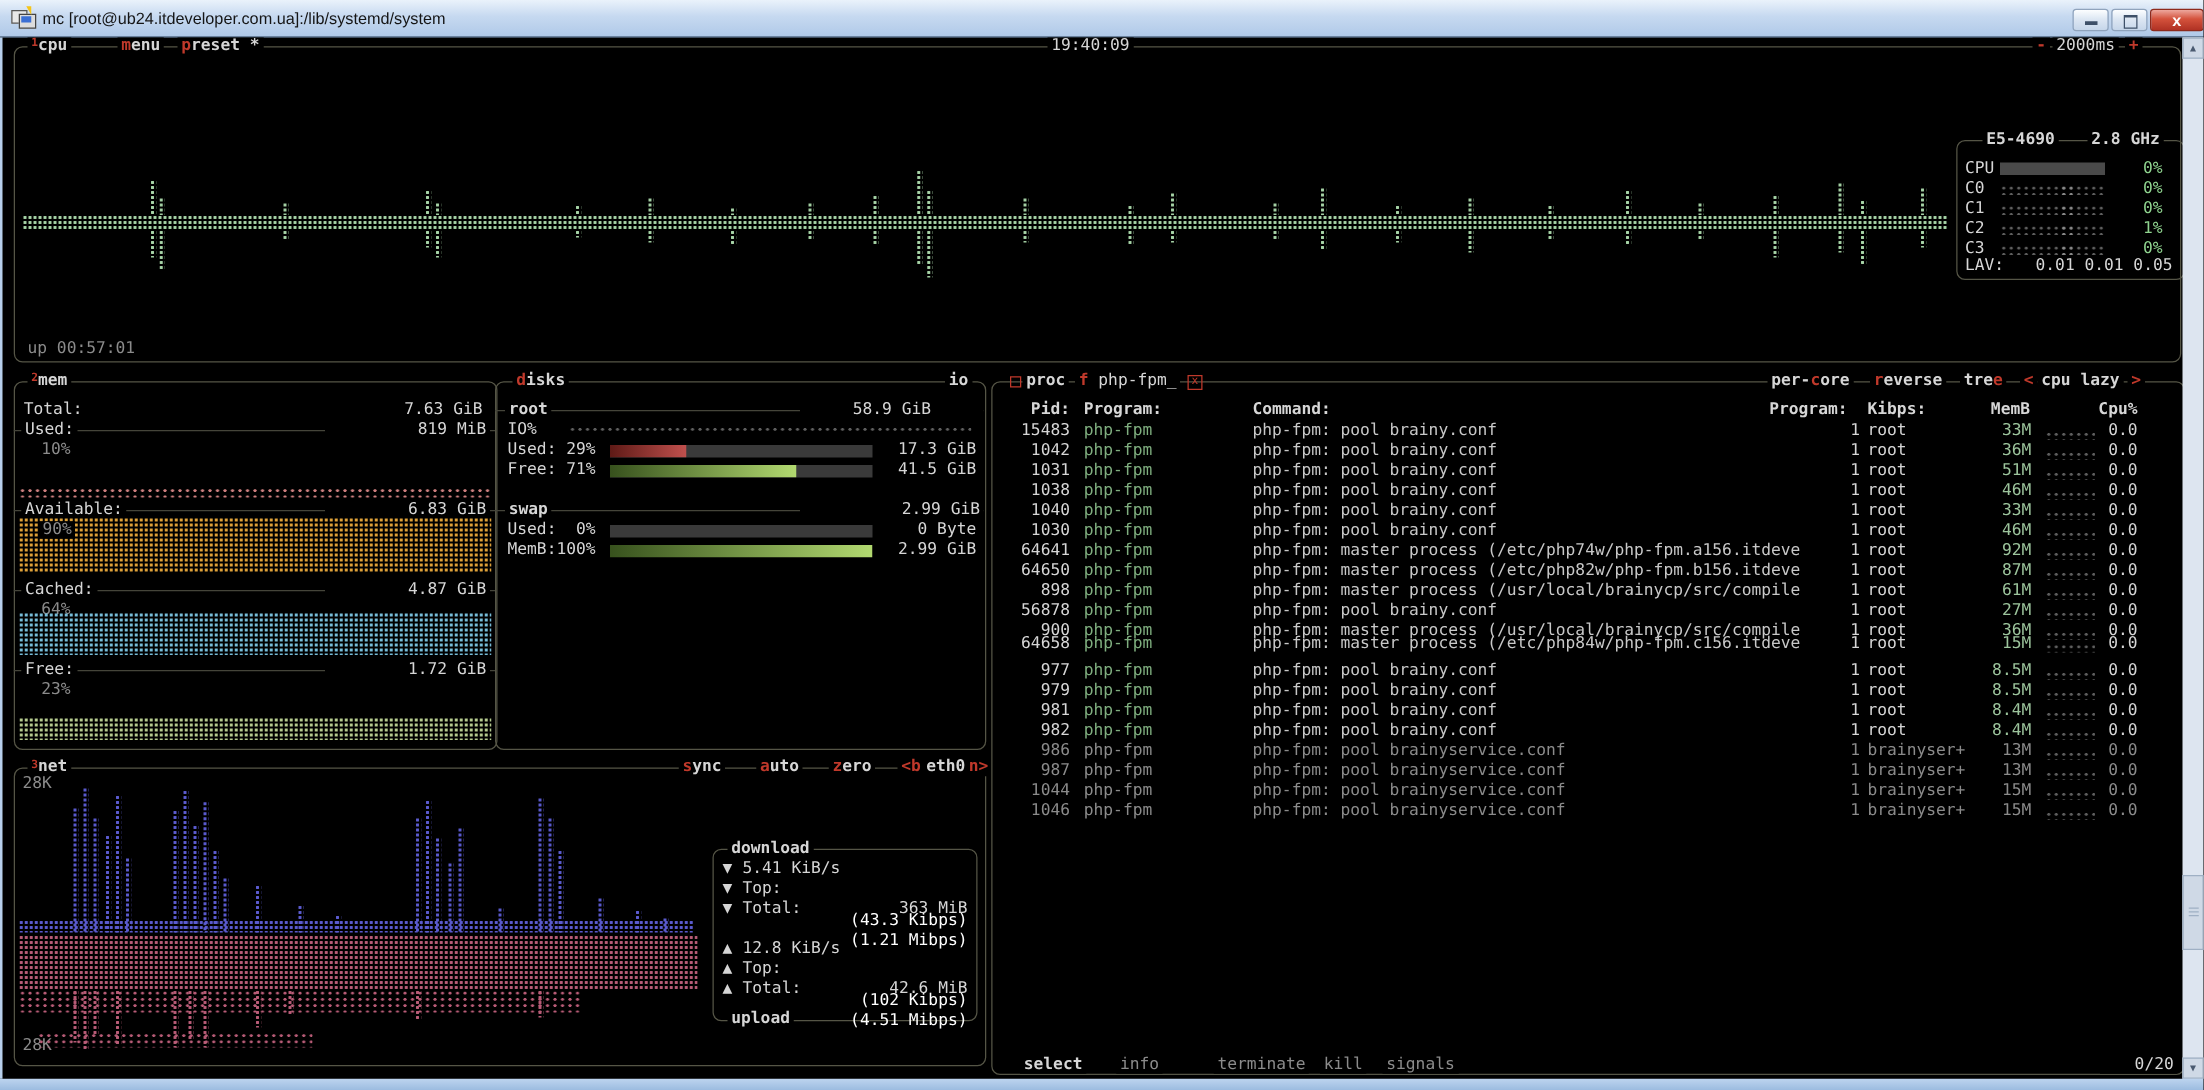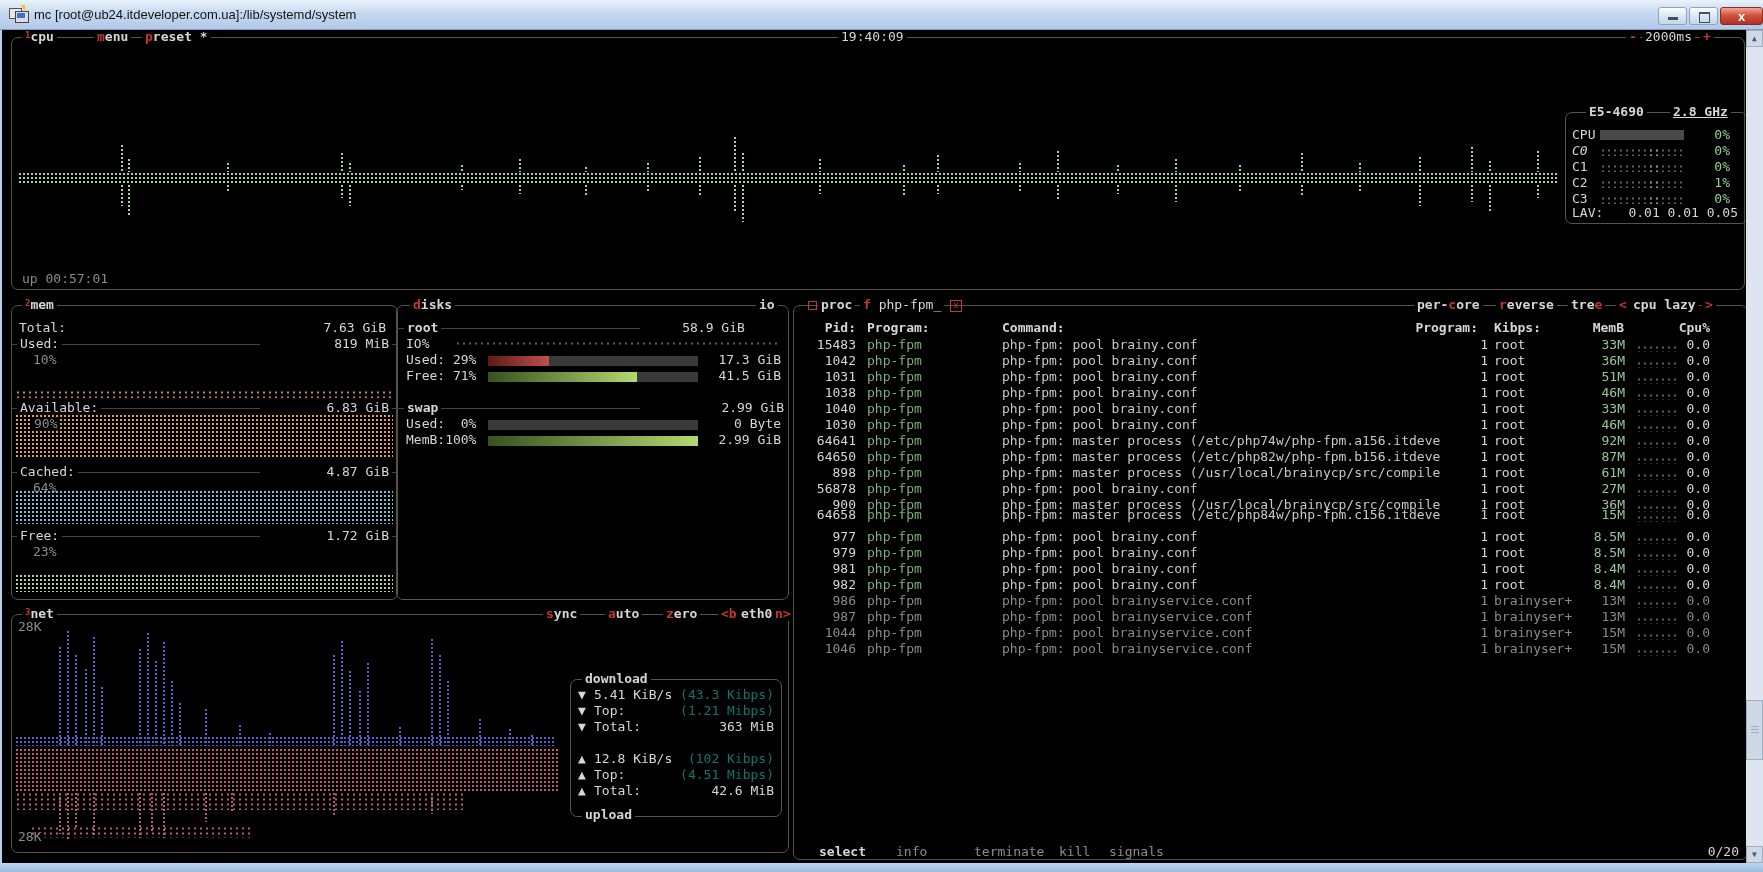--- a/index.html
+++ b/index.html
@@ -31,21 +31,21 @@
   .sbtn{position:absolute;left:0;width:17px;height:17px;background:#cfd9e6;border:1px solid #9fb0c4;
     box-sizing:border-box;color:#4a5a70;font-size:8px;line-height:15px;text-align:center;}
   .sthumb{position:absolute;left:0;top:670px;width:17px;height:60px;background:#cfd9e6;
     border:1px solid #9fb0c4;box-sizing:border-box;}
   .sgrip{position:absolute;left:4px;width:8px;height:1px;background:#9fb0c4;}
   
   .box{position:absolute;border:1px solid #555546;border-radius:7px;}
   .t{position:absolute;height:14px;line-height:14px;font-size:13px;color:#d6d6d6;white-space:pre;}
   .b{font-weight:bold;}
   .dim{color:#8b8b8b;}
-  .dim2{color:#0f766e;}
+  .dim2{color:#ffffff;margin-top:42px;}
   .hk{color:var(--accent-red,#c0392b);font-style:normal;font-weight:bold;}
   .blabel{background:#000;padding:0 3px;}
   .sup{font-size:9px;vertical-align:top;position:relative;top:-2px;}
   .line{position:absolute;height:1px;background:#45453a;}
   .dt{position:absolute;background-image:radial-gradient(var(--c,#888) 1.1px,transparent 1.5px);
       background-size:4px 4px;}
   .dt.sparse{background-size:6px 5px;}
   .dtgreen{--c:var(--graph-green,#a6d3a6);} .dtgray{--c:#5f5f5f;}
   .dtred{--c:var(--mem-used,#cf8080);} .dtorange{--c:var(--mem-available,#e2a43a);}
   .dtblue{--c:var(--mem-cached,#79c0dc);} .dtlime{--c:var(--mem-free,#b9cf92);}
@@ -103,26 +103,26 @@
   <div class="t blabel" style="left:838px;top:30px;">19:40:09</div>
   <div class="t blabel hk" style="left:1626px;top:30px;">-</div>
   <div class="t blabel" style="left:1642px;top:30px;">2000ms</div>
   <div class="t blabel hk" style="left:1700px;top:30px;">+</div>
   <div class="t dim" style="left:22px;top:272px;">up 00:57:01</div>
 
   <div class="dt dtgreen" style="left:18px;top:172px;width:1540px;height:12px;"></div>
 
   <div class="box" style="left:1565px;top:112px;width:181px;height:110px;"></div>
   <div class="t blabel b" style="left:1586px;top:105px;">E5-4690</div>
-  <div class="t blabel b" style="left:1670px;top:105px;text-decoration:underline;">2.8 GHz</div>
+  <div class="t blabel b" style="left:1670px;top:105px;">2.8 GHz</div>
   <div id="core-rows">
       <div class="t" style="left: 1572px; top: 128px;">CPU</div>
       <div class="" style="position: absolute; left: 1600px; top: 130px; width: 84px; height: 10px; background: rgb(74, 74, 74);"></div>
       <div class="t pct" style="left: 1688px; top: 128px; width: 42px; text-align: right;">0%</div>
-      <div class="t" style="left: 1572px; top: 144px; font-style: italic;">C0</div>
+      <div class="t" style="left: 1572px; top: 144px;">C0</div>
       <div class="dt sparse dtgray" style="left: 1600px; top: 148px; width: 84px; height: 8px;"></div>
       <div class="dt sparse" style="left: 1648px; top: 148px; width: 10px; height: 8px;"></div>
       <div class="t pct" style="left: 1688px; top: 144px; width: 42px; text-align: right;">0%</div>
       <div class="t" style="left: 1572px; top: 160px;">C1</div>
       <div class="dt sparse dtgray" style="left: 1600px; top: 164px; width: 84px; height: 8px;"></div>
       <div class="dt sparse" style="left: 1648px; top: 164px; width: 10px; height: 8px;"></div>
       <div class="t pct" style="left: 1688px; top: 160px; width: 42px; text-align: right;">0%</div>
       <div class="t" style="left: 1572px; top: 176px;">C2</div>
       <div class="dt sparse dtgray" style="left: 1600px; top: 180px; width: 84px; height: 8px;"></div>
       <div class="dt sparse" style="left: 1648px; top: 180px; width: 10px; height: 8px;"></div>

